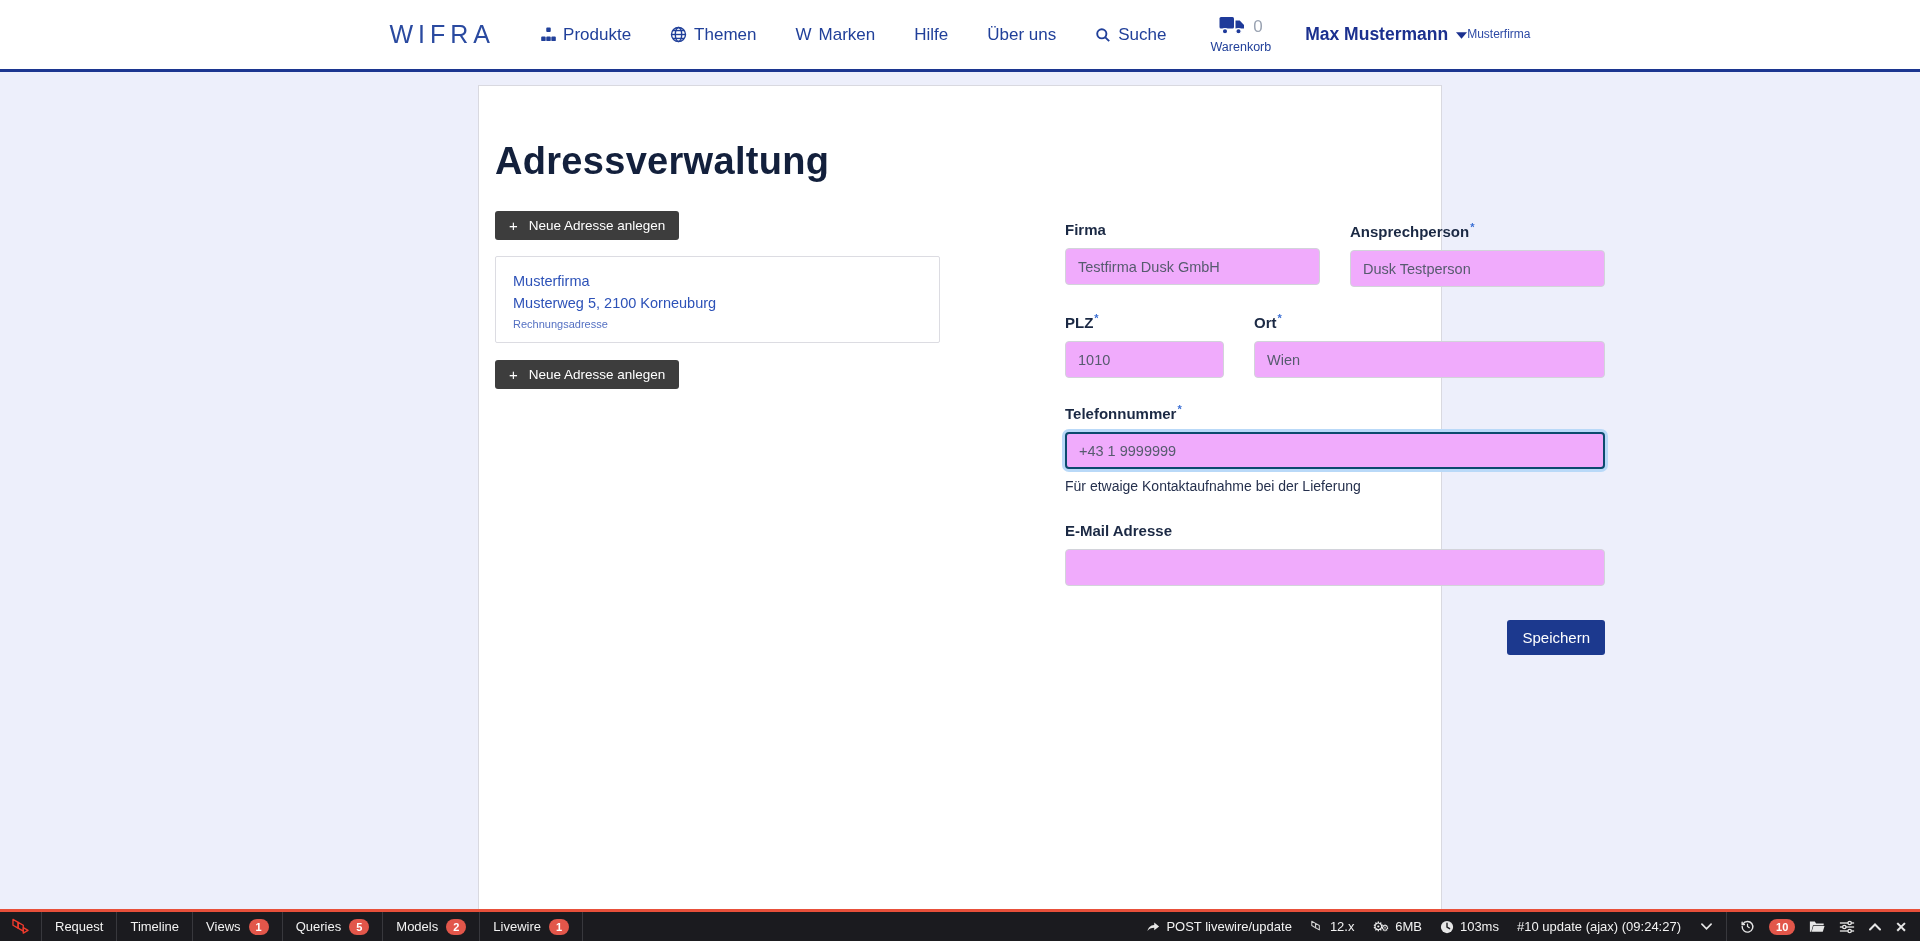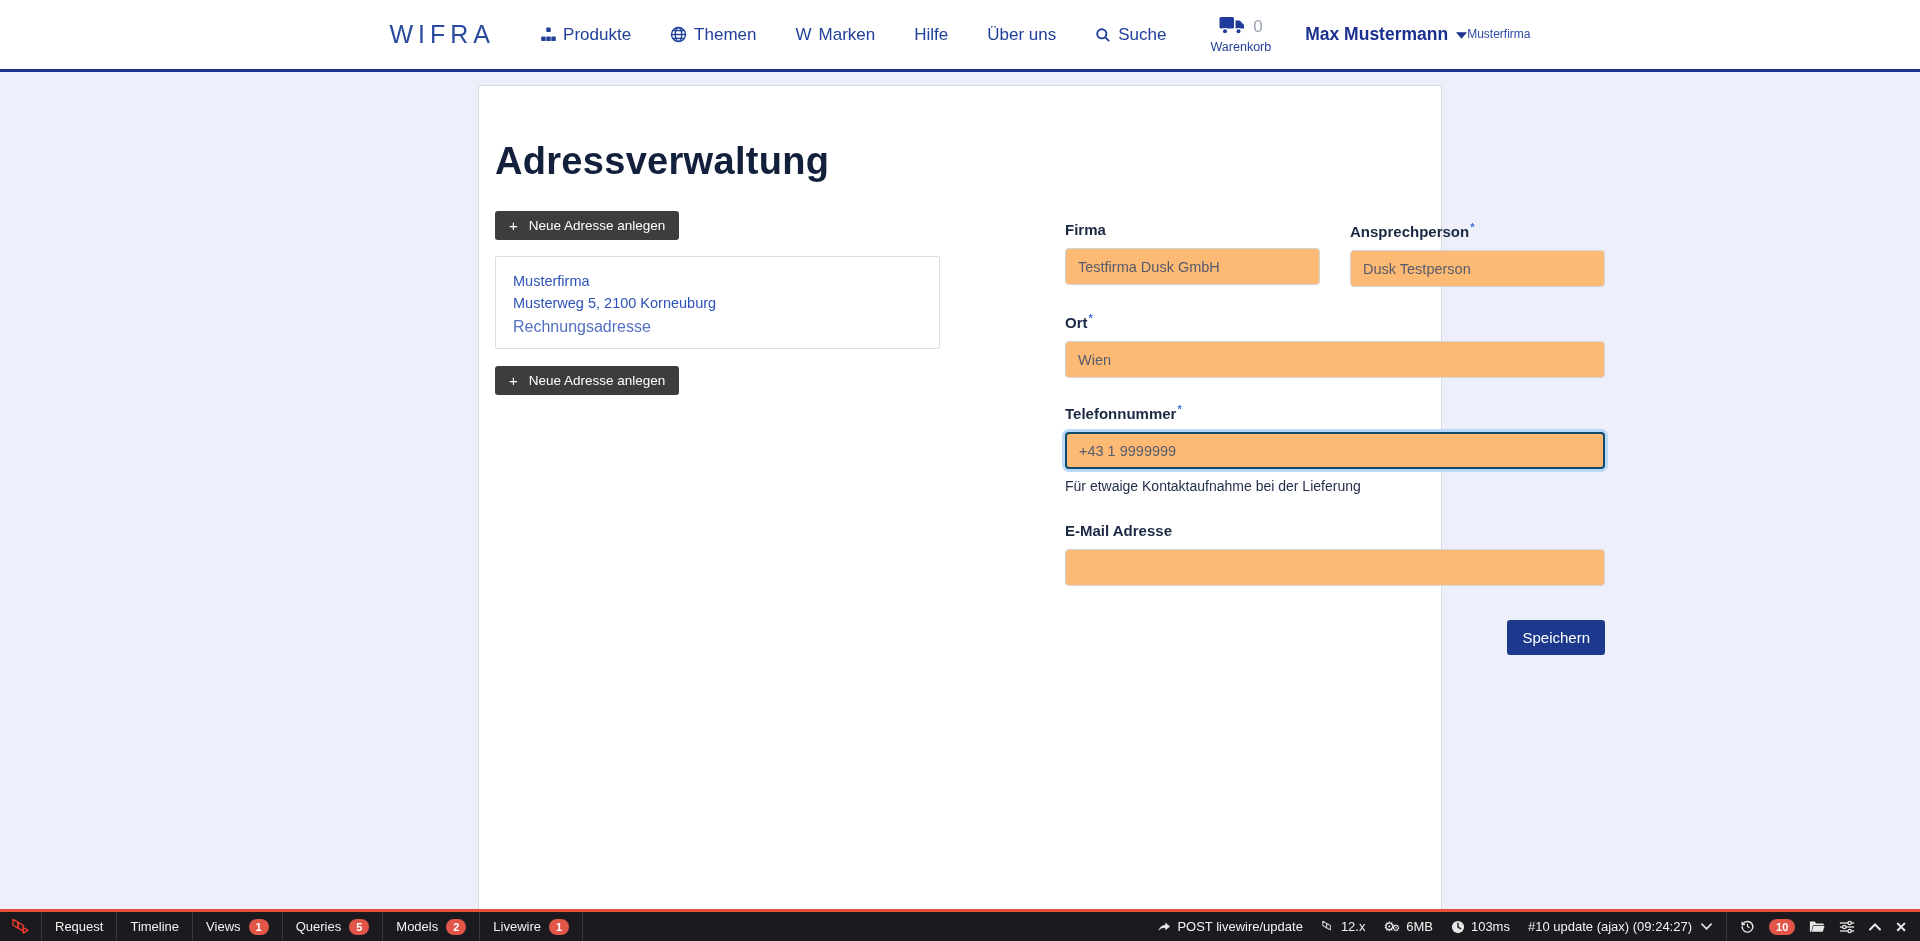--- a/index.html
+++ b/index.html
@@ -35,30 +35,30 @@
   .page-title { margin-top:54px; font-size:38px; font-weight:700; color:#13203c; letter-spacing:.3px; }
   .columns { display:flex; margin-top:28px; }
   .col-left { width:445px; flex:0 0 auto; }
   .col-right { width:540px; flex:0 0 auto; margin-left:125px; padding-top:10px; }
 
   .btn-dark { display:inline-flex; align-items:center; gap:11px; background:#3d3d3d; color:#fff;
     font-size:13.5px; border:none; border-radius:3px; padding:7px 14px; cursor:pointer; font-family:inherit; }
   .btn-dark .plus { font-size:15px; line-height:1; }
   .addr-card { margin:16px 0 17px; border:1px solid #dcdce2; border-radius:2px; padding:13px 17px 12px; cursor:pointer; }
   .addr-name, .addr-street { color:#2d52b8; font-size:14.5px; line-height:1.55; }
-  .addr-type { color:#5470c2; font-size:16px; margin-top:3px; }
+  .addr-type { color:#5470c2; font-size:11px; margin-top:3px; }
 
   .form-row { display:flex; gap:30px; margin-bottom:25px; }
   .field { display:flex; flex-direction:column; flex:1 1 auto; min-width:0; }
   .field.w-strasse { flex:0 0 349px; }
   .field.w-plz { flex:0 0 159px; }
   .field label { font-size:15px; font-weight:600; color:#1b2944; margin-bottom:10px; }
   .req { color:#3b6fd4; font-size:11px; vertical-align:super; margin-left:1px; }
   .field input { height:37px; border:1px solid #d2d3da; border-radius:4px; padding:0 12px;
-    font-size:14.5px; color:#565b6e; font-family:inherit; background:#fdba74; width:100%; }
+    font-size:14.5px; color:#565b6e; font-family:inherit; background:#f0abfc; width:100%; }
   .field input.focused { border:2px solid #0c4a6e; box-shadow:0 0 0 3px #b9d9f8; }
   .helper { font-size:14px; color:#25304d; margin-top:9px; }
   .row-email { margin-top:28px; }
   .save-row { display:flex; justify-content:flex-end; margin-top:34px; }
   .btn-save { background:#1c398e; color:#fff; border:none; border-radius:3px; padding:9px 15px;
     font-size:15px; font-family:inherit; cursor:pointer; }
 
   
   .debugbar { flex:0 0 auto; height:32px; border-top:3px solid #e8503a; background:#1b1b1f;
     display:flex; align-items:stretch; color:#f2f2f2; font-size:13px; }
@@ -184,20 +184,24 @@
             <input type="text" value="Testfirma Dusk GmbH" style="">
           </div>
           <div class="field">
             <label><span>Ansprechperson</span><span class="req">*</span></label>
             <input type="text" value="Dusk Testperson" style="">
           </div>
         </div>
 
 
         <div class="form-row">
+          <div class="field w-plz">
+            <label><span>PLZ</span><span class="req">*</span></label>
+            <input type="text" value="1010" style="">
+          </div>
           <div class="field">
             <label><span>Ort</span><span class="req">*</span></label>
             <input type="text" value="Wien" style="">
           </div>
         </div>
 
         <div class="form-row" style="margin-bottom:0;">
           <div class="field">
             <label><span>Telefonnummer</span><span class="req">*</span></label>
             <input type="text" class="focused" value="+43 1 9999999" style="">
@@ -275,21 +279,21 @@
     </div>
     <div class="ditem">
       <span>
         <svg width="14" height="14" viewBox="0 0 16 16">
             <circle cx="8" cy="8" r="7" fill="#e6e6e6"></circle>
             <path d="M8 3.6V8l3 1.9" stroke="#1b1b1f" stroke-width="1.6" fill="none" stroke-linecap="round"></path>
           </svg>
       </span>
       <span>103ms</span>
     </div>
-    <div class="ditem" style="margin-right:9px;">
+    <div class="ditem" style="margin-right:20px;">
       <span>#10 update (ajax) (09:24:27)</span>
     </div>
     <div class="dchev">
       <svg width="11" height="7" viewBox="0 0 12 7" fill="none" stroke="#e6e6e6" stroke-width="1.8" stroke-linecap="round">
           <path d="M1 1l5 5 5-5"></path>
         </svg>
     </div>
     <div class="dsep"></div>
     <div class="dicons">
       <span>

